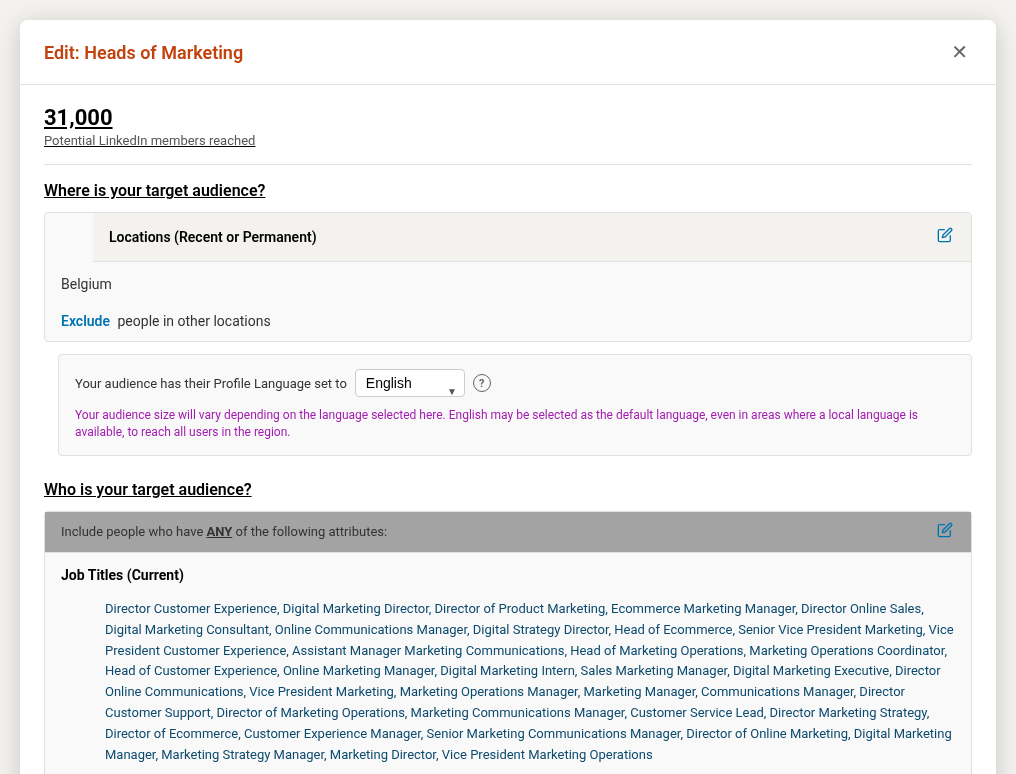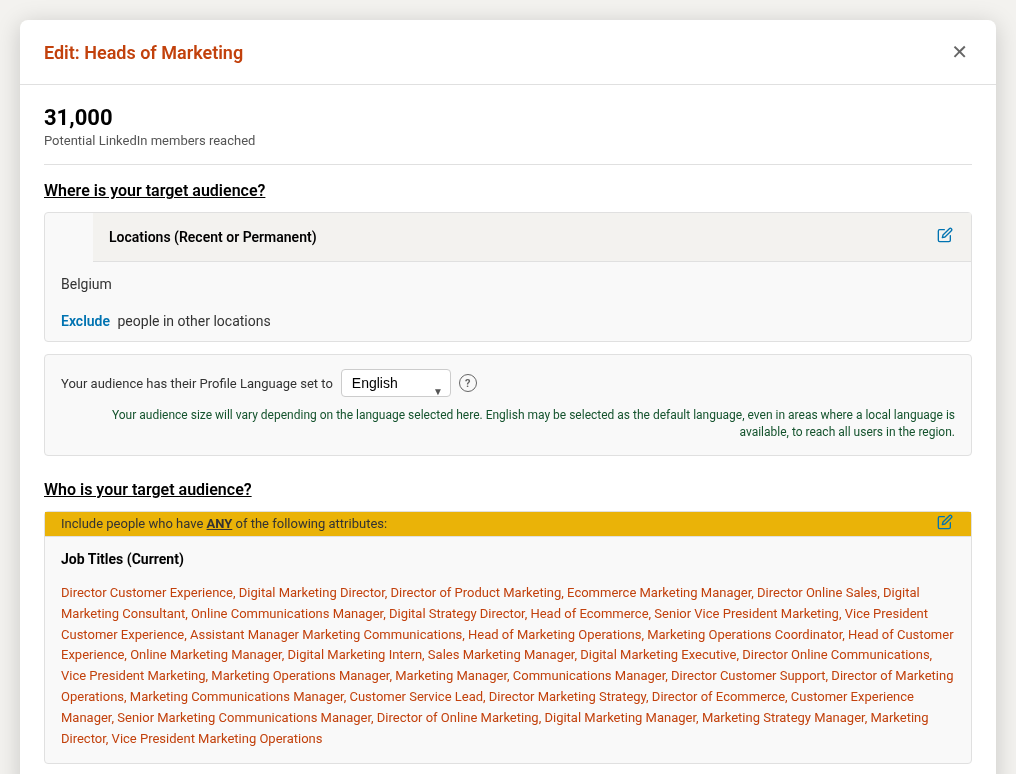--- a/index.html
+++ b/index.html
@@ -52,20 +52,21 @@
       align-items: center;
       justify-content: center;
     }
 
     .modal-body {
       padding: 20px 24px;
     }
 
     .reach-section {
       margin-bottom: 10px;
+      text-decoration: underline;
     }
 
     .reach-number {
       font-size: 22px;
       font-weight: 700;
       color: #000;
       line-height: 1.2;
     }
 
     .reach-label {
@@ -136,20 +137,21 @@
       text-decoration: none;
       margin-right: 4px;
     }
 
     .language-card {
       border: 1px solid #e0e0e0;
       border-radius: 4px;
       background: #f9f9f9;
       padding: 14px 16px;
       margin-bottom: 24px;
+      margin-left: 14px;
     }
 
     .language-row {
       display: flex;
       align-items: center;
       flex-wrap: wrap;
       gap: 8px;
       font-size: 13px;
       color: #333;
       margin-bottom: 10px;
@@ -191,41 +193,40 @@
       border-radius: 50%;
       border: 1.5px solid #666;
       color: #666;
       font-size: 11px;
       font-weight: 700;
       cursor: help;
     }
 
     .language-note {
       font-size: 12px;
-      color: #14532d;
+      color: #a21caf;
       line-height: 1.4;
-      text-align: right;
     }
 
     .who-section {
       margin-top: 8px;
     }
 
     .include-card {
       border: 1px solid #e0e0e0;
       border-radius: 4px;
       background: #f9f9f9;
     }
 
     .include-header {
       display: flex;
       justify-content: space-between;
       align-items: center;
-      padding: 0 16px;
-      background: #eab308;
+      padding: 8px 16px;
+      background: #a3a3a3;
       border-bottom: 1px solid #e0e0e0;
     }
 
     .include-header-text {
       font-size: 13px;
       color: #333;
     }
 
     .include-header-text strong {
       font-weight: 700;
@@ -238,22 +239,23 @@
 
     .job-titles-label {
       font-size: 14px;
       font-weight: 700;
       color: #000;
       margin-bottom: 16px;
     }
 
     .job-titles-list {
       font-size: 13px;
-      color: #c2410c;
+      color: #0c4a6e;
       line-height: 1.6;
+      margin-left: 44px;
     }
 
     .divider {
       border: none;
       border-top: 1px solid #e0e0e0;
       margin: 16px 0;
     }
   </style>
 </head>
 <body>

